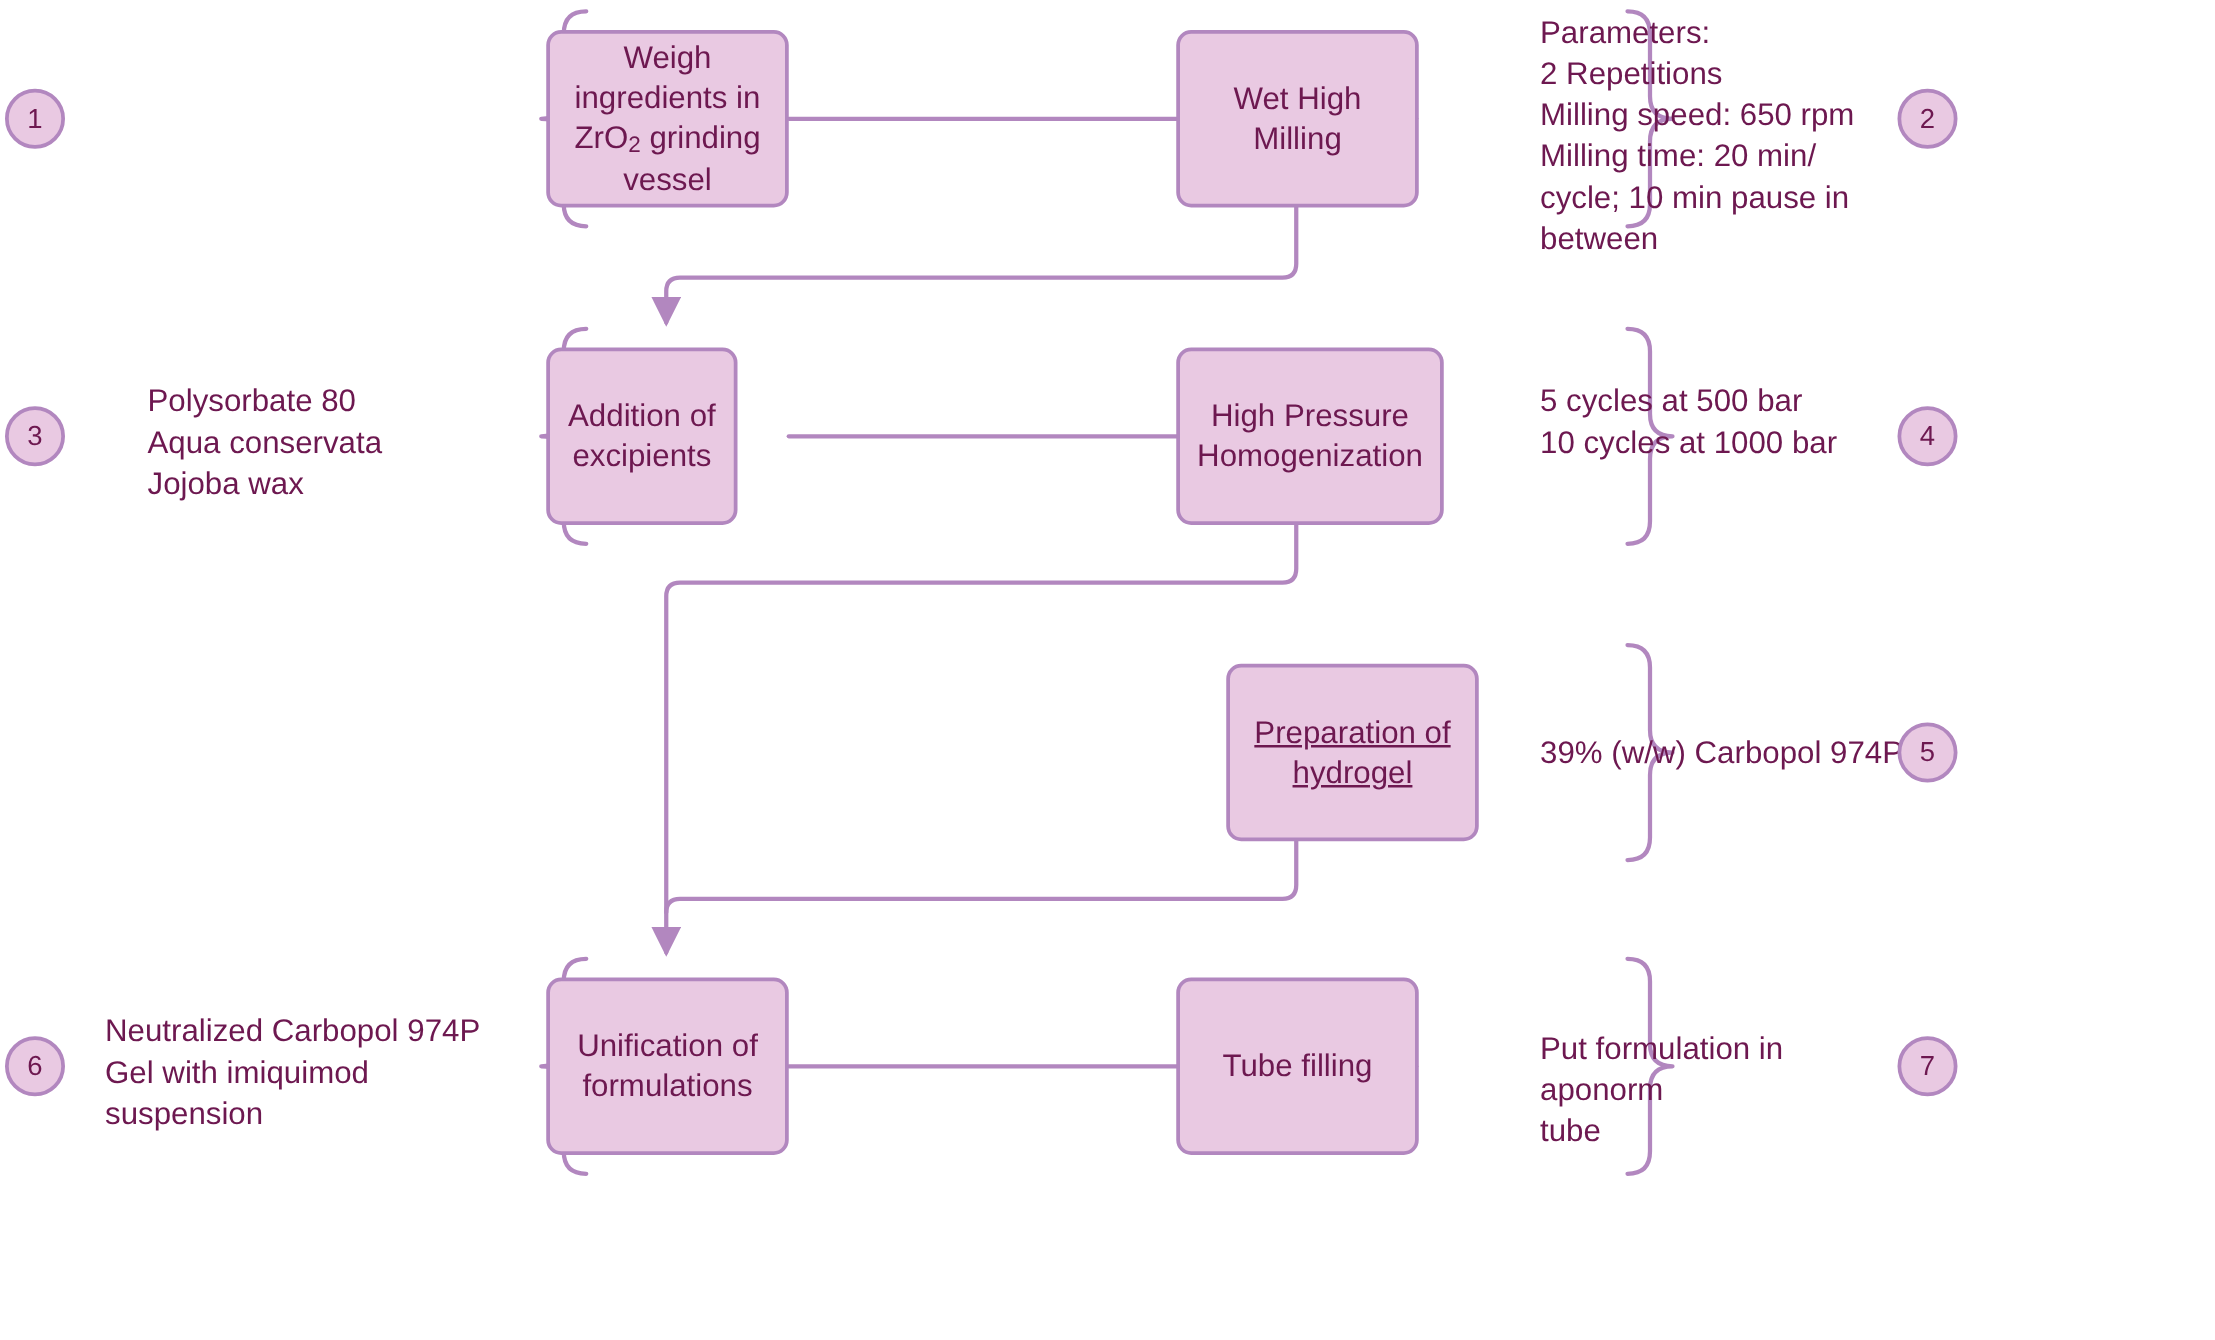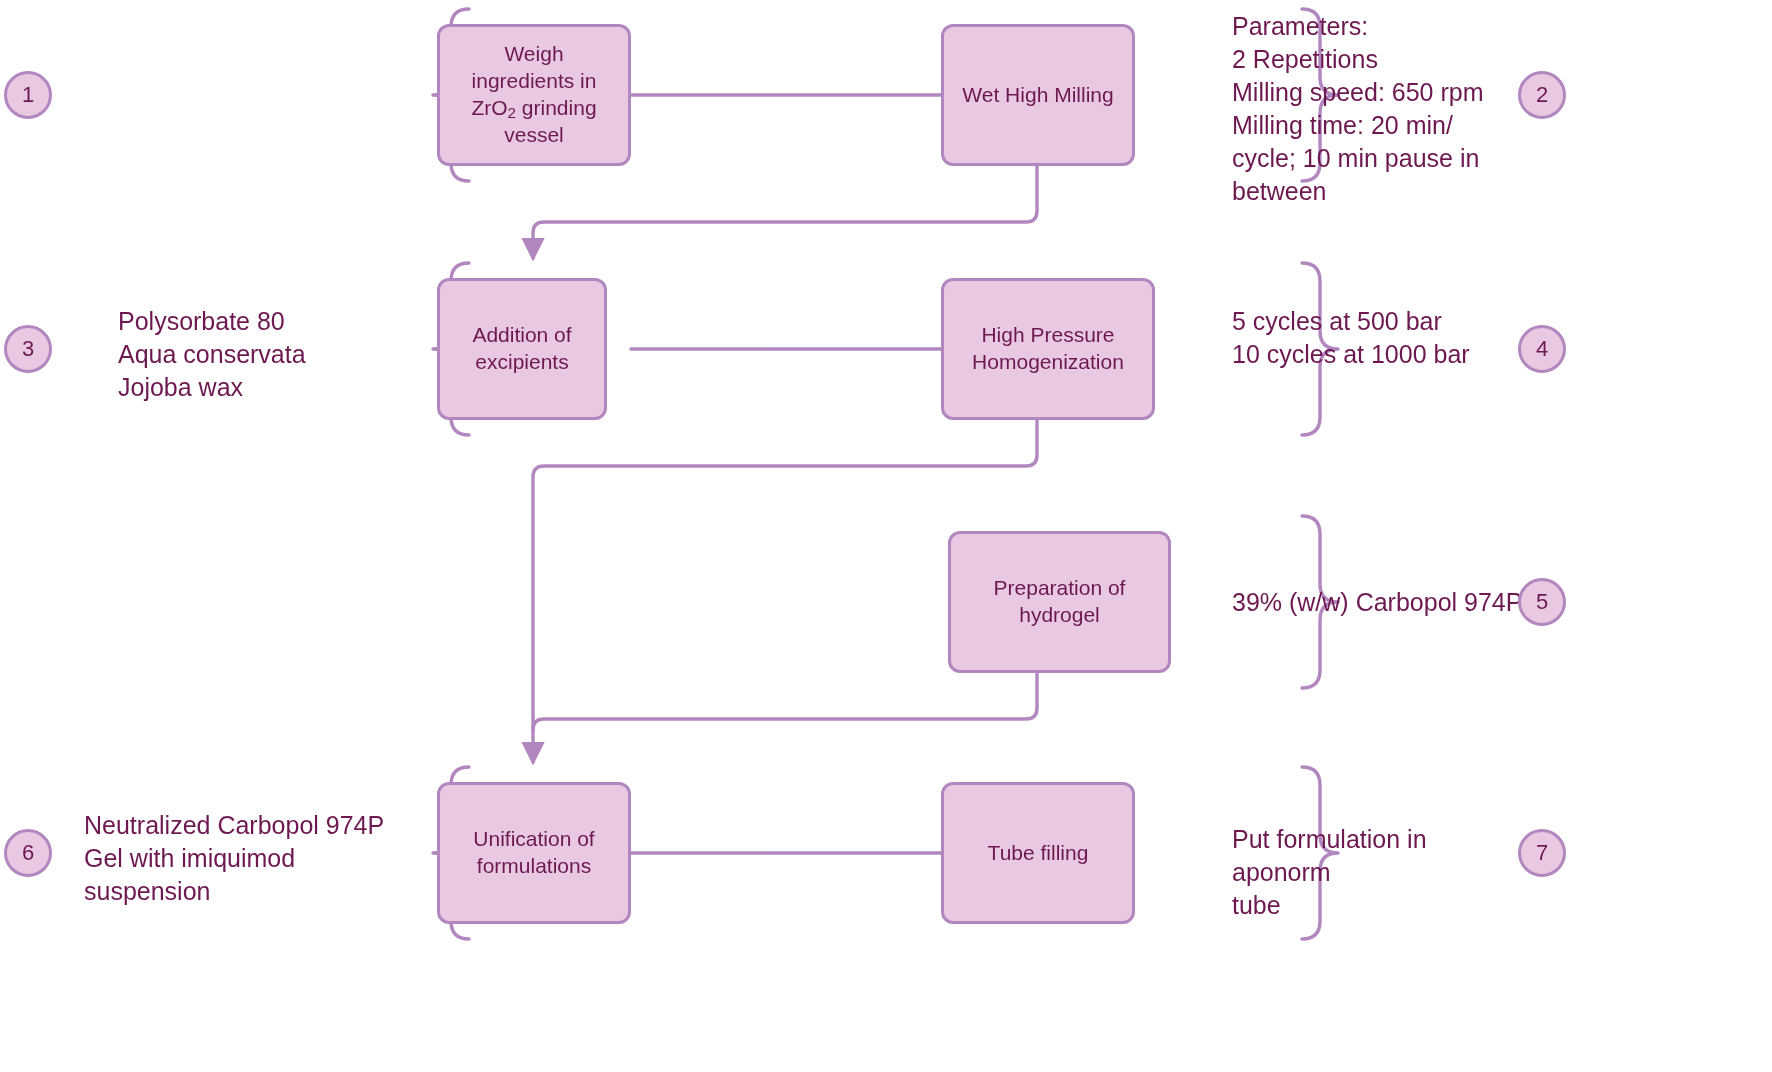--- a/index.html
+++ b/index.html
@@ -30,21 +30,21 @@
     position: absolute;
     box-sizing: border-box;
     background: #e9c9e2;
     border: 3px solid #b287bf;
     border-radius: 12px;
     display: flex;
     align-items: center;
     justify-content: center;
     text-align: center;
     color: #6d1850;
-    font-size: 21px;
+    font-size: 25px;
     line-height: 1.28;
     padding: 4px 10px;
   }
   .sidetext {
     position: absolute;
     color: #6d1850;
     font-size: 25px;
     line-height: 1.32;
     white-space: pre-line;
   }
@@ -127,35 +127,35 @@
 Milling time: 20 min/
 cycle; 10 min pause in
 between</div>
   <div class="badge" style="left:1518px; top:71px;">2</div>
 
   <div class="badge" style="left:4px; top:325px;">3</div>
   <div class="sidetext" style="left:118px; top:305px; width:330px;">Polysorbate 80
 Aqua conservata
 Jojoba wax</div>
 
-  <div class="node" style="left:437px; top:278px; width:170px; height:142px;">
+  <div class="node" style="left:437px; top:278px; width:153px; height:142px;">
     <span style="white-space:pre-line;">Addition of
 excipients</span>
   </div>
 
   <div class="node" style="left:941px; top:278px; width:214px; height:142px;">
     <span style="white-space:pre-line;">High Pressure
 Homogenization</span>
   </div>
 
   <div class="sidetext right-col" style="left:1232px; top:305px; width:300px;">5 cycles at 500 bar
 10 cycles at 1000 bar</div>
   <div class="badge" style="left:1518px; top:325px;">4</div>
 
-  <div class="node" style="left:948px; top:531px; width:223px; height:142px;">
+  <div class="node" style="left:981px; top:531px; width:202px; height:142px;text-decoration:underline;">
     <span style="white-space:pre-line;">Preparation of
 hydrogel</span>
   </div>
 
   <div class="sidetext right-col" style="left:1232px; top:586px; width:300px;">39% (w/w) Carbopol 974P</div>
   <div class="badge" style="left:1518px; top:578px;">5</div>
 
   <div class="badge" style="left:4px; top:829px;">6</div>
   <div class="sidetext" style="left:84px; top:809px; width:346px;">Neutralized Carbopol 974P
 Gel with imiquimod

